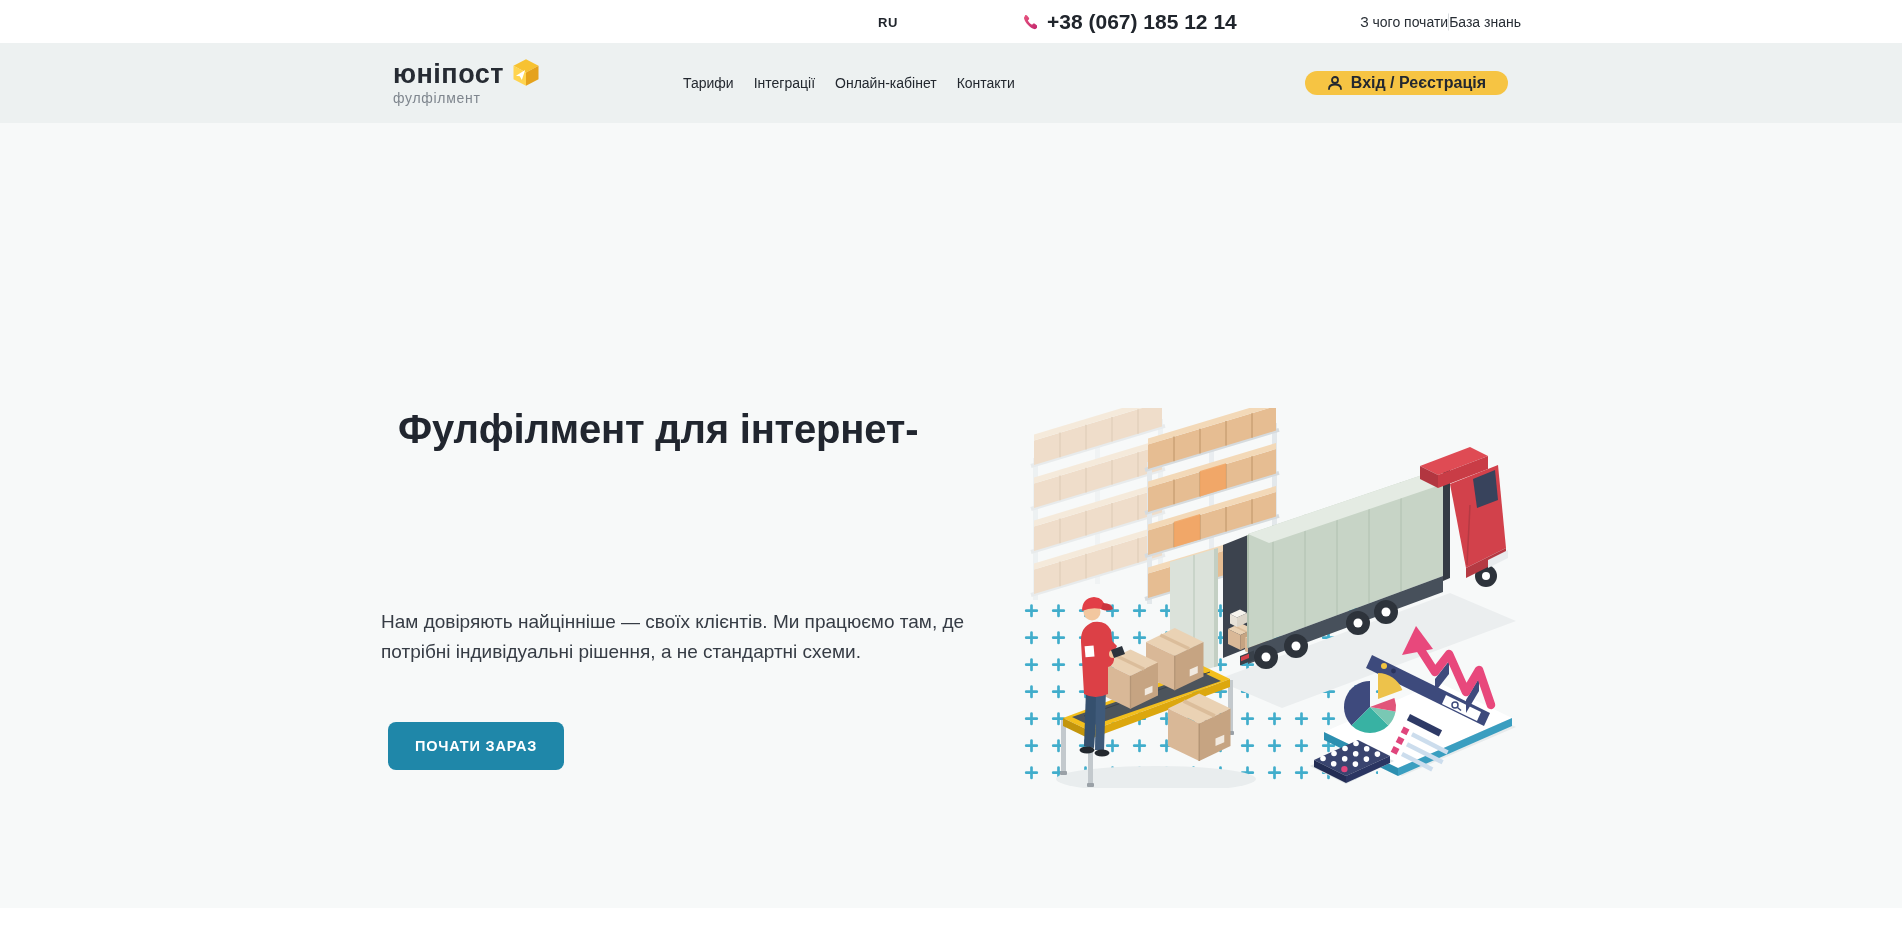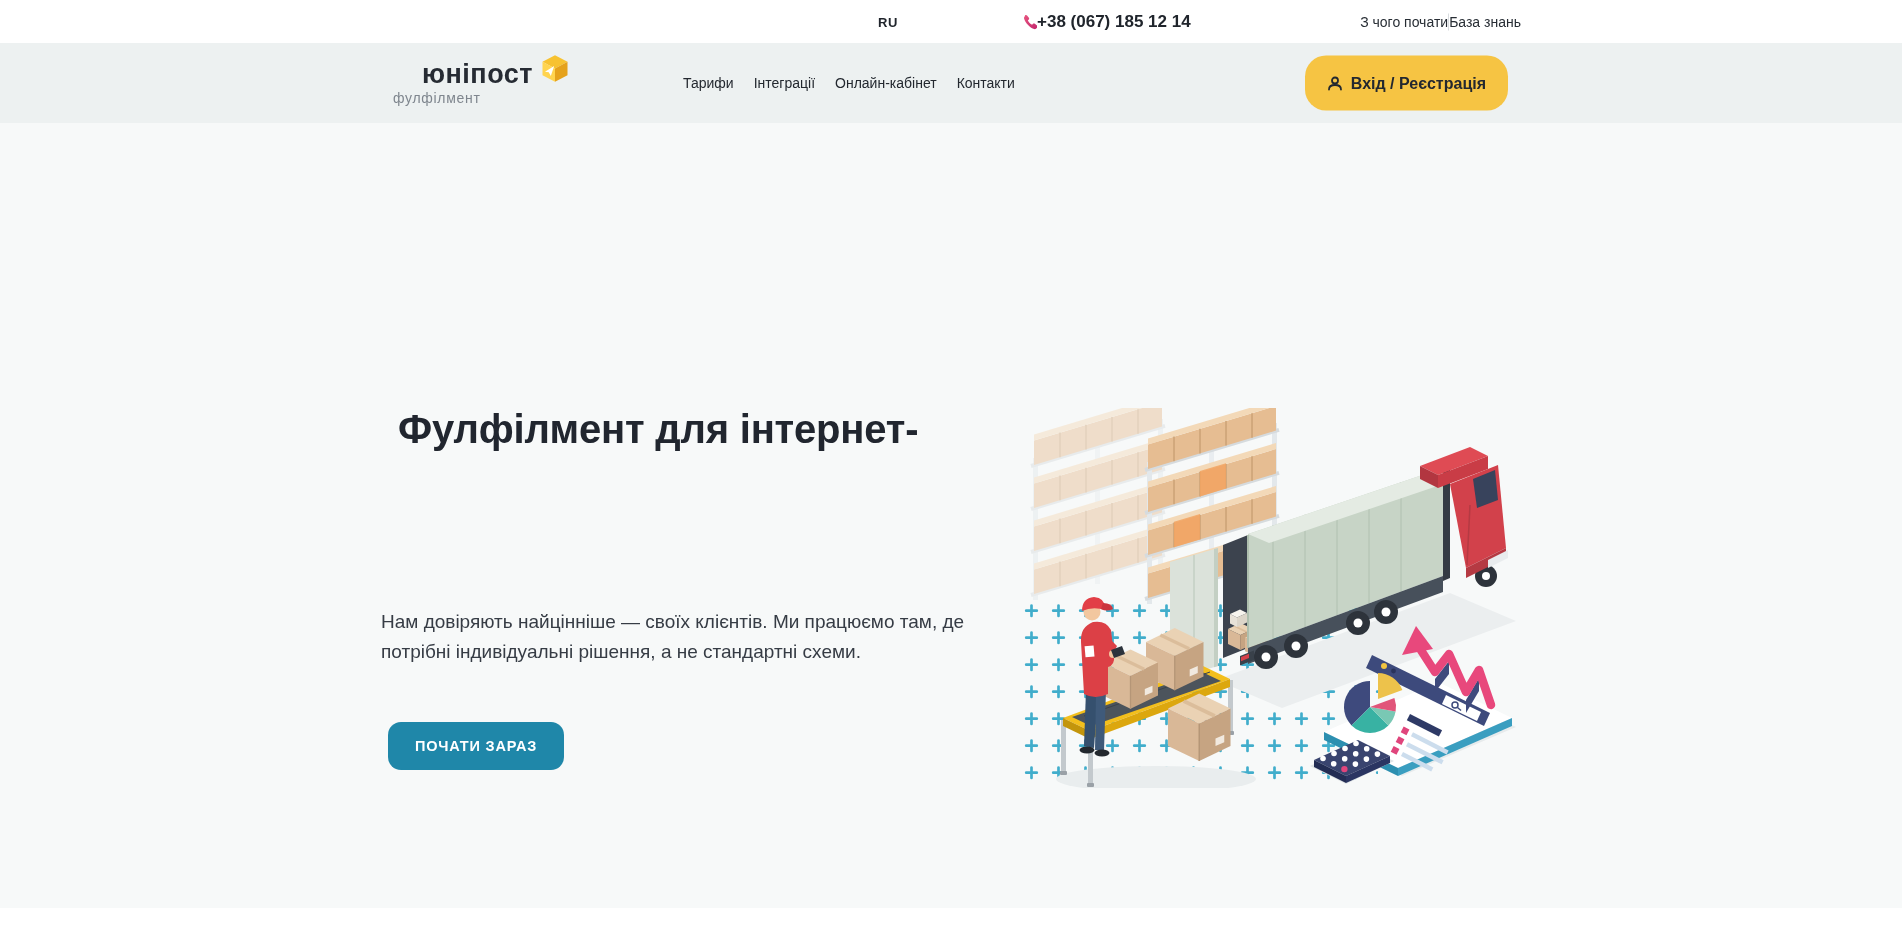--- a/index.html
+++ b/index.html
@@ -9,50 +9,50 @@
     background:#ffffff; font-family:"Liberation Sans", sans-serif;
     -webkit-font-smoothing:antialiased;
   }
   .container { width:1140px; margin:0 auto; position:relative; height:100%; }
 
   
   .topbar { height:43px; background:#ffffff; }
   .lang { position:absolute; left:497px; top:50%; transform:translateY(-50%);
           font-size:13px; font-weight:700; letter-spacing:.5px; color:#20252c; cursor:pointer; }
   .phone { position:absolute; left:640px; top:50%; transform:translateY(-50%);
-           display:flex; align-items:center; font-size:17px; font-weight:700; color:#20252c; cursor:pointer; }
+           display:flex; align-items:center; gap:10px; font-size:21px; font-weight:700; color:#20252c; cursor:pointer; }
   .toplinks { position:absolute; right:0; top:50%; transform:translateY(-50%);
               display:flex; align-items:center; font-size:14px; color:#272d34; }
   .toplinks .lnk { cursor:pointer; }
   .tdivider { width:1px; height:17px; background:#d9dde0; }
 
   
   header { height:80px; background:#edf1f1; }
   .logo { position:absolute; left:12px; top:50%; transform:translateY(-50%); cursor:pointer; }
-  .logo-row { display:flex; align-items:flex-start; gap:7px;margin-left:29px; }
+  .logo-row { display:flex; align-items:flex-end; gap:7px; }
   .logo-title { font-size:27px; font-weight:800; color:#262b33; letter-spacing:.5px; line-height:1; }
   .logo-sub { font-size:14px; color:#7f868e; letter-spacing:.7px; margin-top:2px; }
   .logo-cube { margin-top:-7px; }
   nav { position:absolute; left:302px; top:0; height:100%;
         display:flex; align-items:center; gap:20px; font-size:14px; color:#23282f; }
   nav .nav-item { cursor:pointer; }
   .login-btn { position:absolute; right:13px; top:50%; transform:translateY(-50%);
                display:flex; align-items:center; gap:8px; background:#f6c443; border:none;
-               border-radius:21px; height:55px; padding:0 22px; font-size:16px; font-weight:700;
+               border-radius:21px; height:24px; padding:0 22px; font-size:16px; font-weight:700;
                color:#23282f; font-family:inherit; cursor:pointer; }
 
   
   .hero { height:785px; background:#f7f9f9; position:relative; }
   .hero h1 { position:absolute; left:381px; top:284px; margin:0; width:560px;
              font-size:40px; line-height:1.1; font-weight:800; color:#21262f; letter-spacing:-.2px; }
   .hero h1 span { display:block;margin-left:17px; }
   .hero .desc { position:absolute; left:381px; top:484px; margin:0; width:608px;
                 font-size:19px; line-height:1.58; color:#363c45; }
   .cta { position:absolute; left:388px; top:599px; background:#1f87a9; color:#fff; border:none;
-         border-radius:13px; height:48px; padding:0 27px; font-size:14.5px; font-weight:700;
+         border-radius:8px; height:48px; padding:0 27px; font-size:14.5px; font-weight:700;
          letter-spacing:.8px; font-family:inherit; cursor:pointer; }
   .illust { position:absolute; left:1018px; top:285px; width:500px; height:380px; }
 
   .bottom-strip { height:32px; background:#ffffff; }
 </style>
 </head>
 <body>
 
 <div class="topbar">
   <div class="container">

